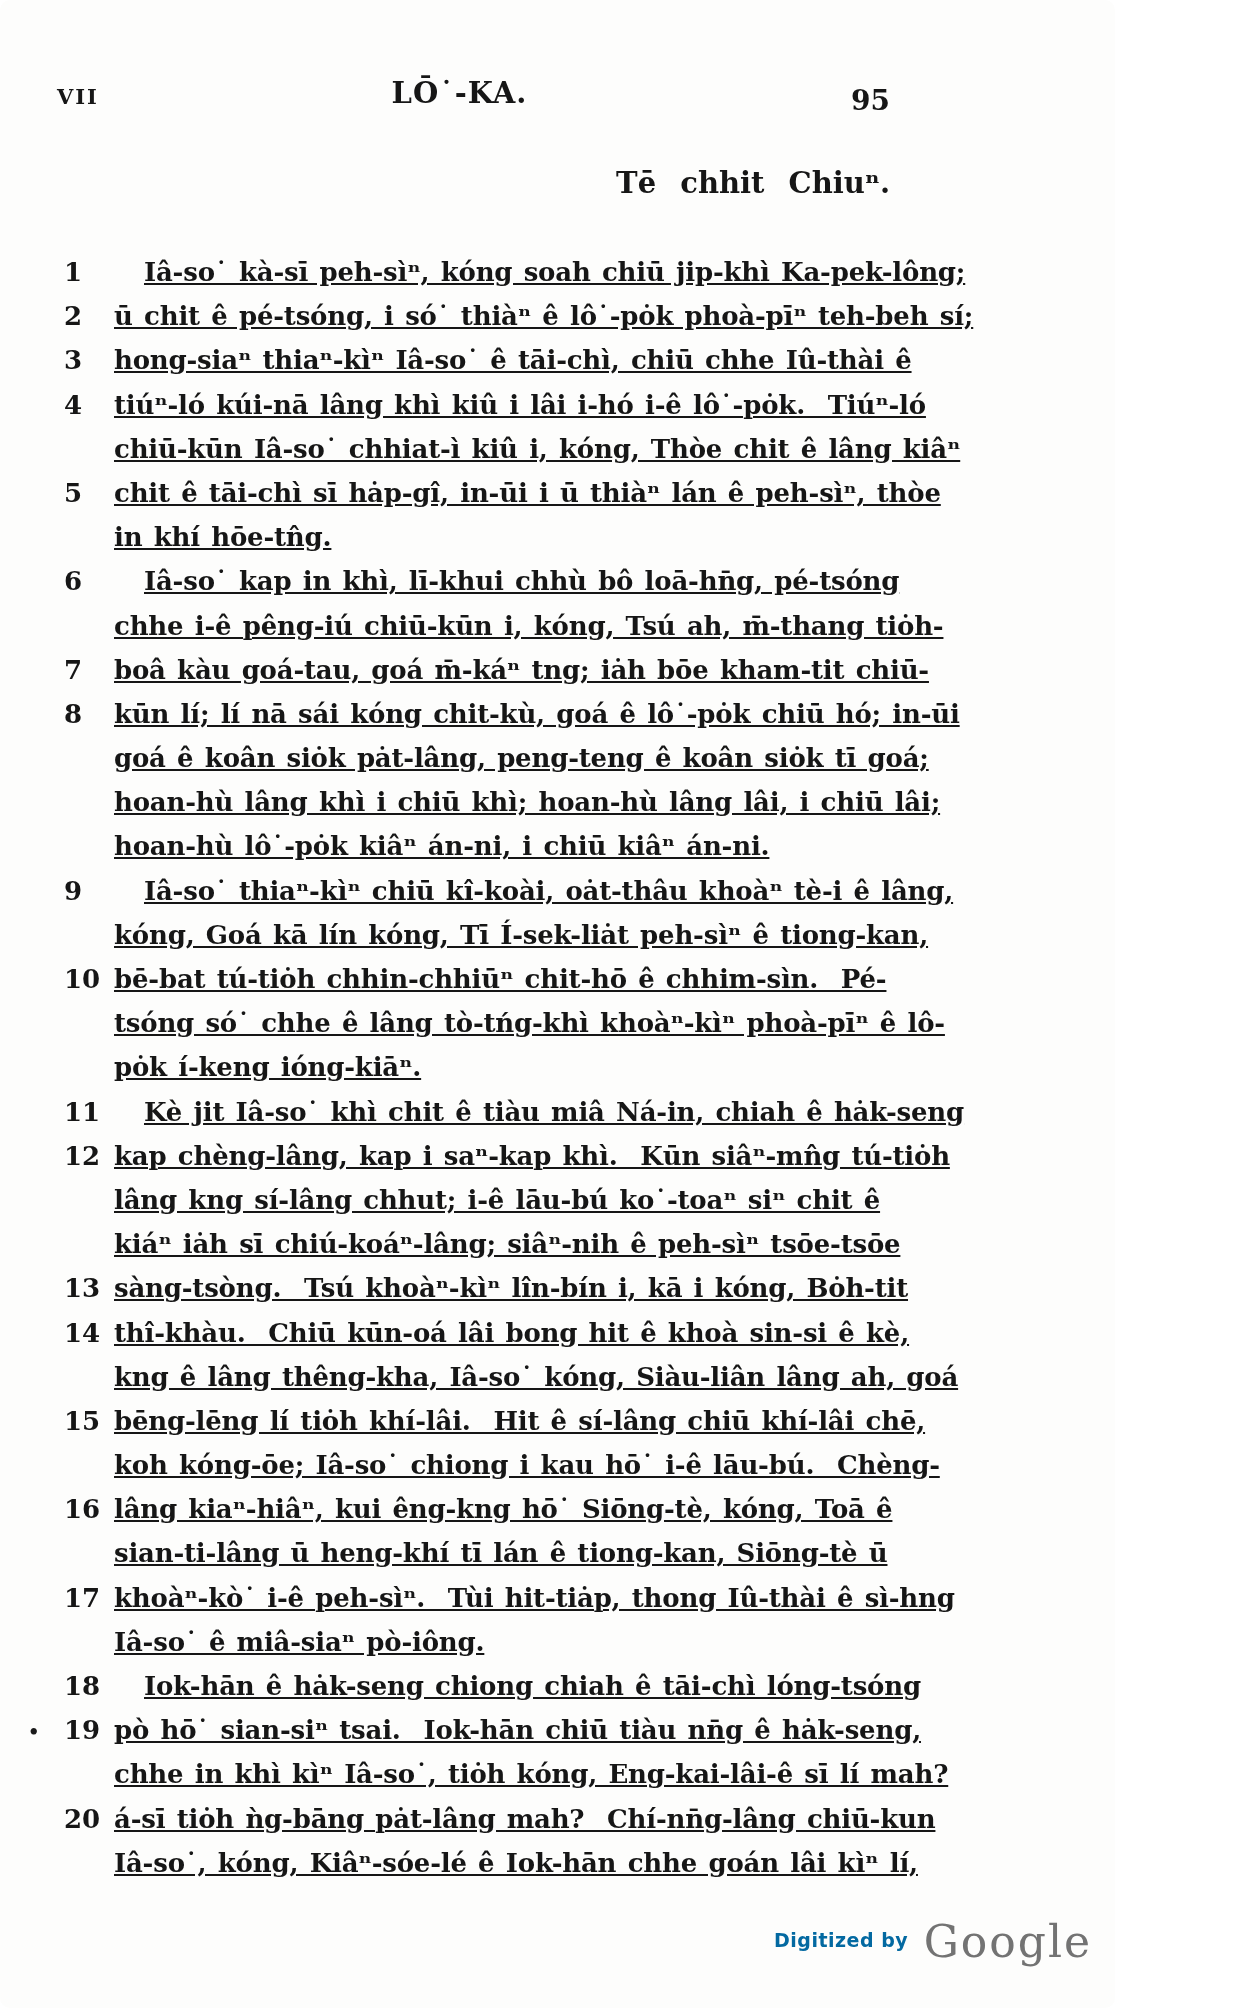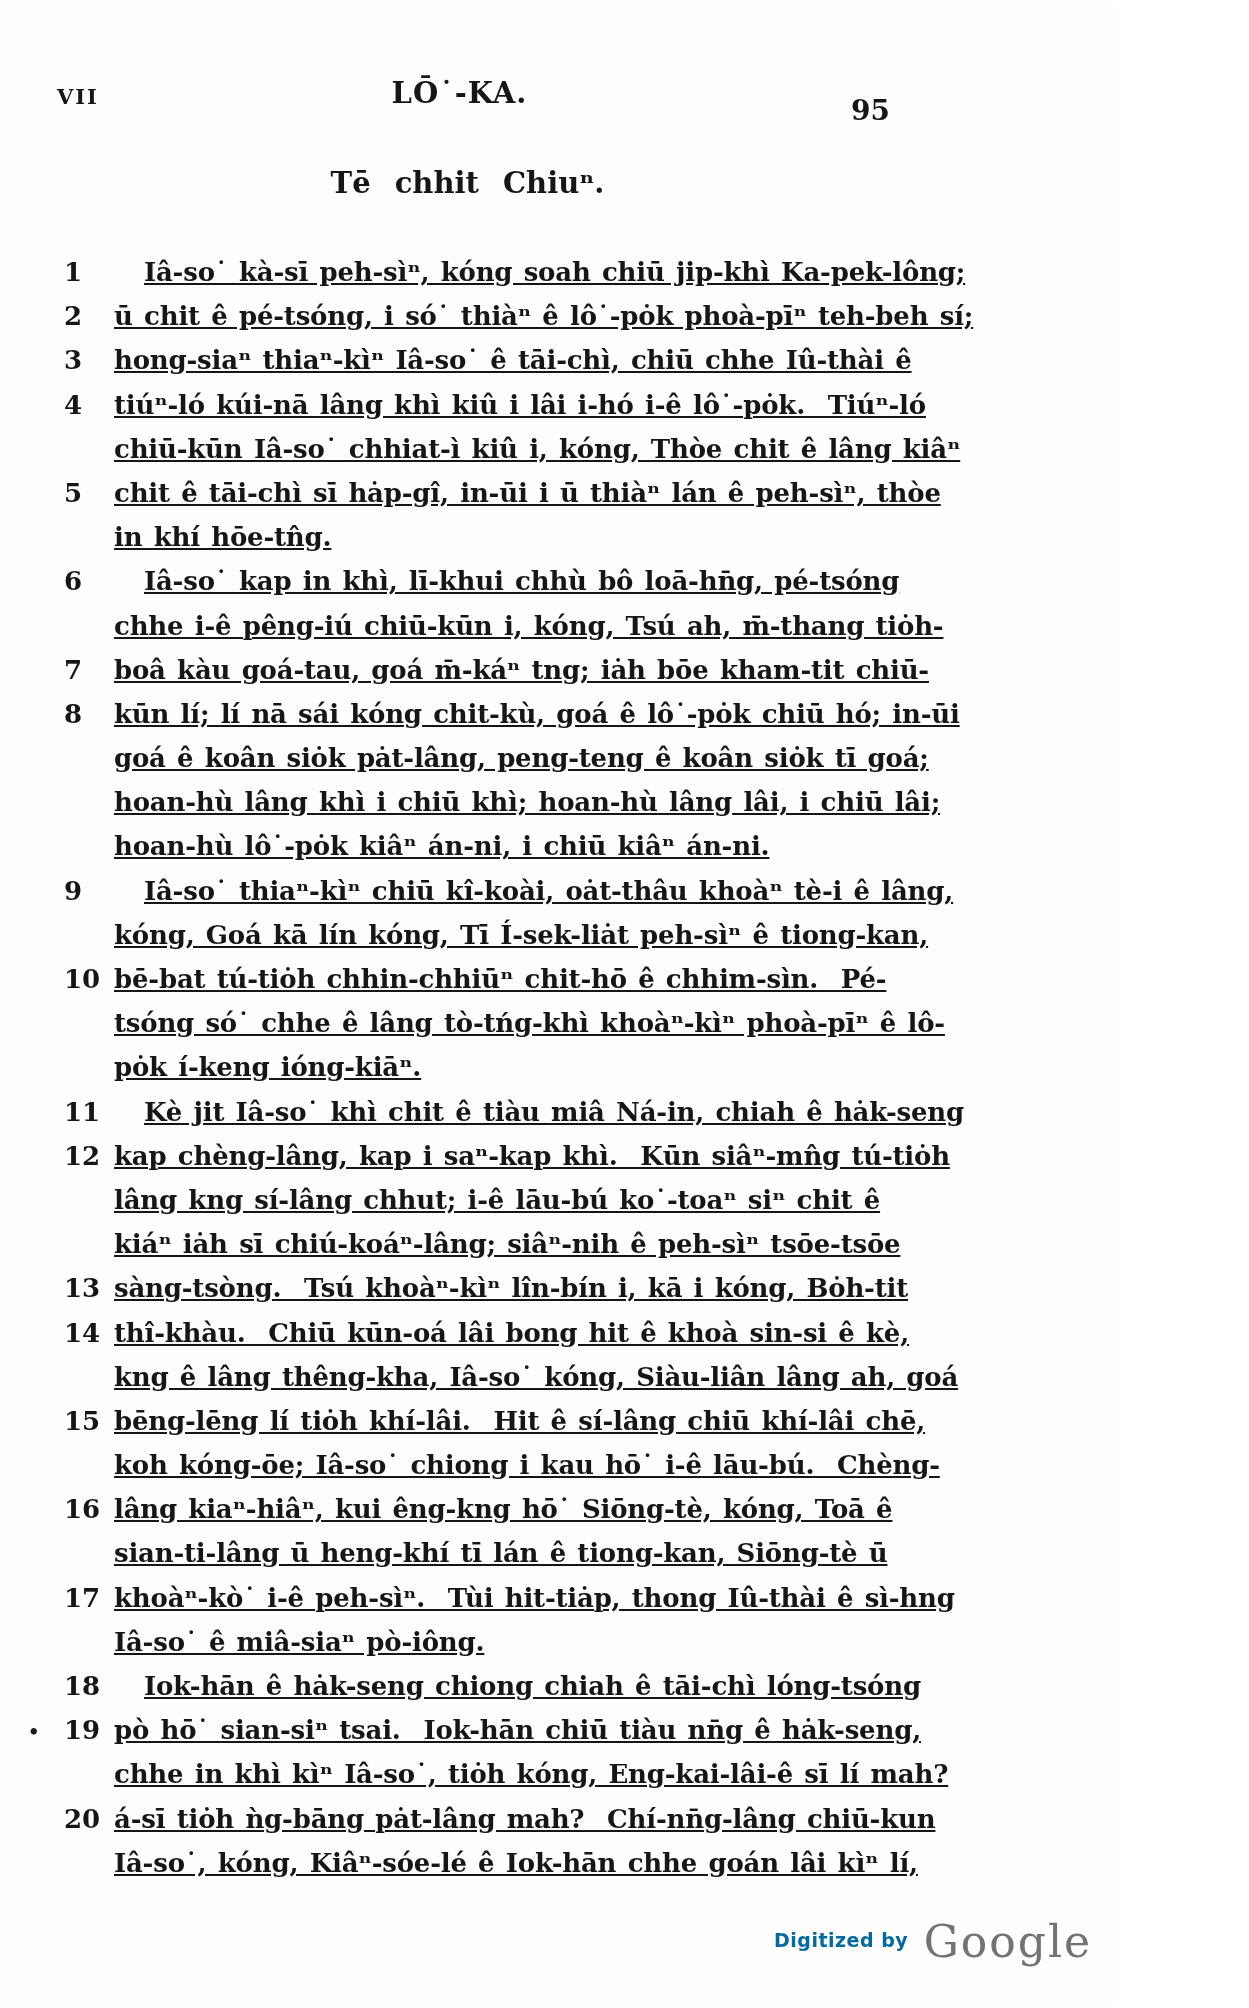--- a/index.html
+++ b/index.html
@@ -9,23 +9,23 @@
     background:#fdfdfc;
     font-family:"DejaVu Serif", serif;
     font-weight:700;
     color:#161616;
     overflow:hidden;
     border-radius:10px;
   }
   .header { position:absolute; top:76px; left:45px; width:845px; height:40px; }
   .folio   { position:absolute; left:12px; top:8px; font-size:21px; letter-spacing:2px; }
   .running { position:absolute; left:0; right:16px; top:0; text-align:center; font-size:29px; letter-spacing:1px; }
-  .pageno  { position:absolute; right:0; top:18px; font-size:28px; }
+  .pageno  { position:absolute; right:0; top:8px; font-size:28px; }
 
-  .title { position:absolute; top:166px; left:45px; width:845px; text-align:center;
+  .title { position:absolute; top:166px; left:45px; width:845px; text-align:right;
            font-size:29px; word-spacing:14px; }
 
   .versebody { position:absolute; top:252px; left:56px; width:1200px;text-decoration:underline; }
   .row   { position:relative; height:44.2px; white-space:pre; font-size:26px; line-height:40px; }
   .vnum  { display:inline-block; width:58px; padding-left:8px; box-sizing:border-box; }
   .vtext { letter-spacing:-0.2px; word-spacing:2.5px; }
   .indent .vtext { padding-left:30px; }
   .bullet { position:absolute; left:-28px; top:2px; font-size:18px; color:#1a1a1a; }
 
   .footer { position:absolute; top:1916px; left:762px; white-space:nowrap; }

